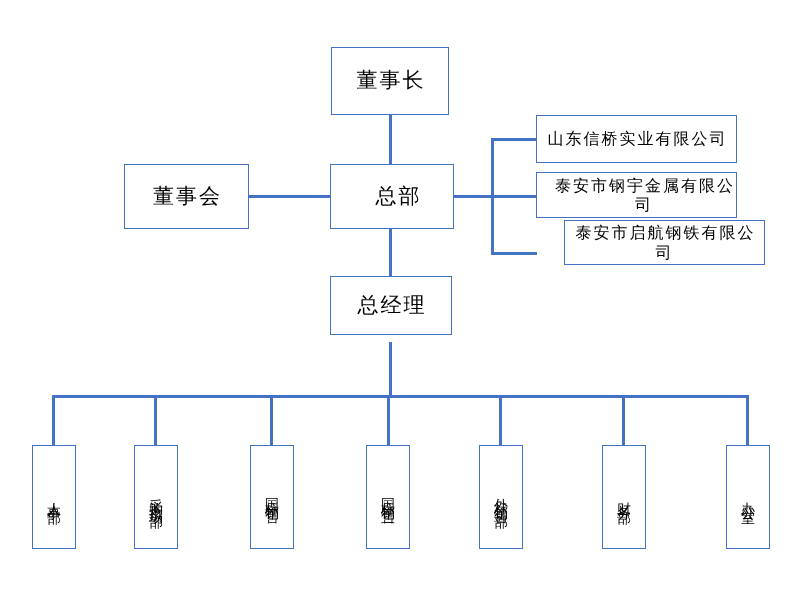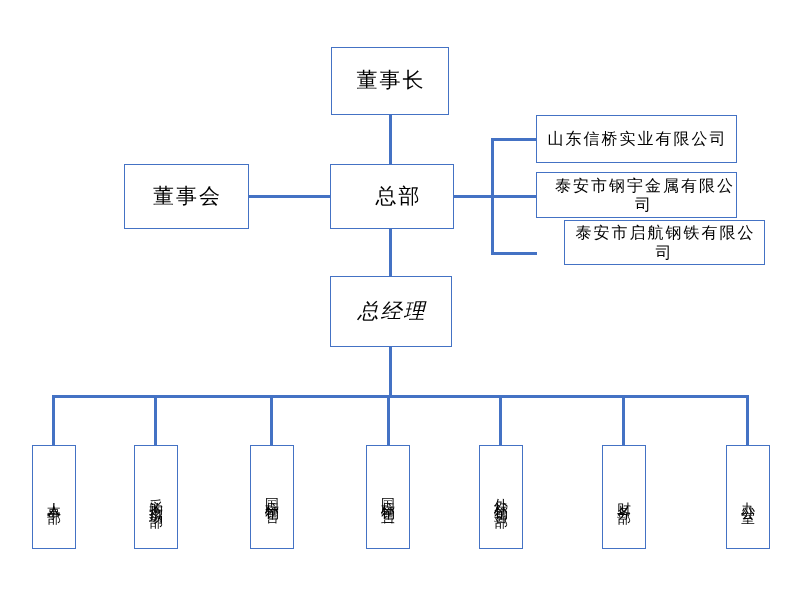--- a/index.html
+++ b/index.html
@@ -53,21 +53,21 @@
     background: var(--accent);
     z-index: 1;
   }
   
   .n-chairman   { left: 331px; top: 47px;  width: 118px; height: 68px; }
   .n-board      { left: 124px; top: 164px; width: 125px; height: 65px; }
   .n-hq         { left: 330px; top: 164px; width: 124px; height: 65px; padding-left: 11px; }
   .n-sub1       { left: 536px; top: 115px; width: 201px; height: 48px; }
   .n-sub2       { left: 536px; top: 172px; width: 201px; height: 46px; padding-left: 15px; }
   .n-sub3       { left: 536px; top: 220px; width: 201px; height: 45px; margin-left: 28px; }
-  .n-gm         { left: 330px; top: 276px; width: 122px; height: 71px; font-style: italic; }
+  .n-gm         { left: 330px; top: 276px; width: 122px; height: 59px; }
   .n-dept       { top: 445px; width: 44px; height: 104px; }
   .n-dept1 { left: 32px;  }
   .n-dept2 { left: 134px; }
   .n-dept3 { left: 250px; }
   .n-dept4 { left: 366px; }
   .n-dept5 { left: 479px; }
   .n-dept6 { left: 602px; }
   .n-dept7 { left: 726px; }
   
   .l-chairman-hq   { left: 389px; top: 114px; width: 3px;  height: 51px; }

